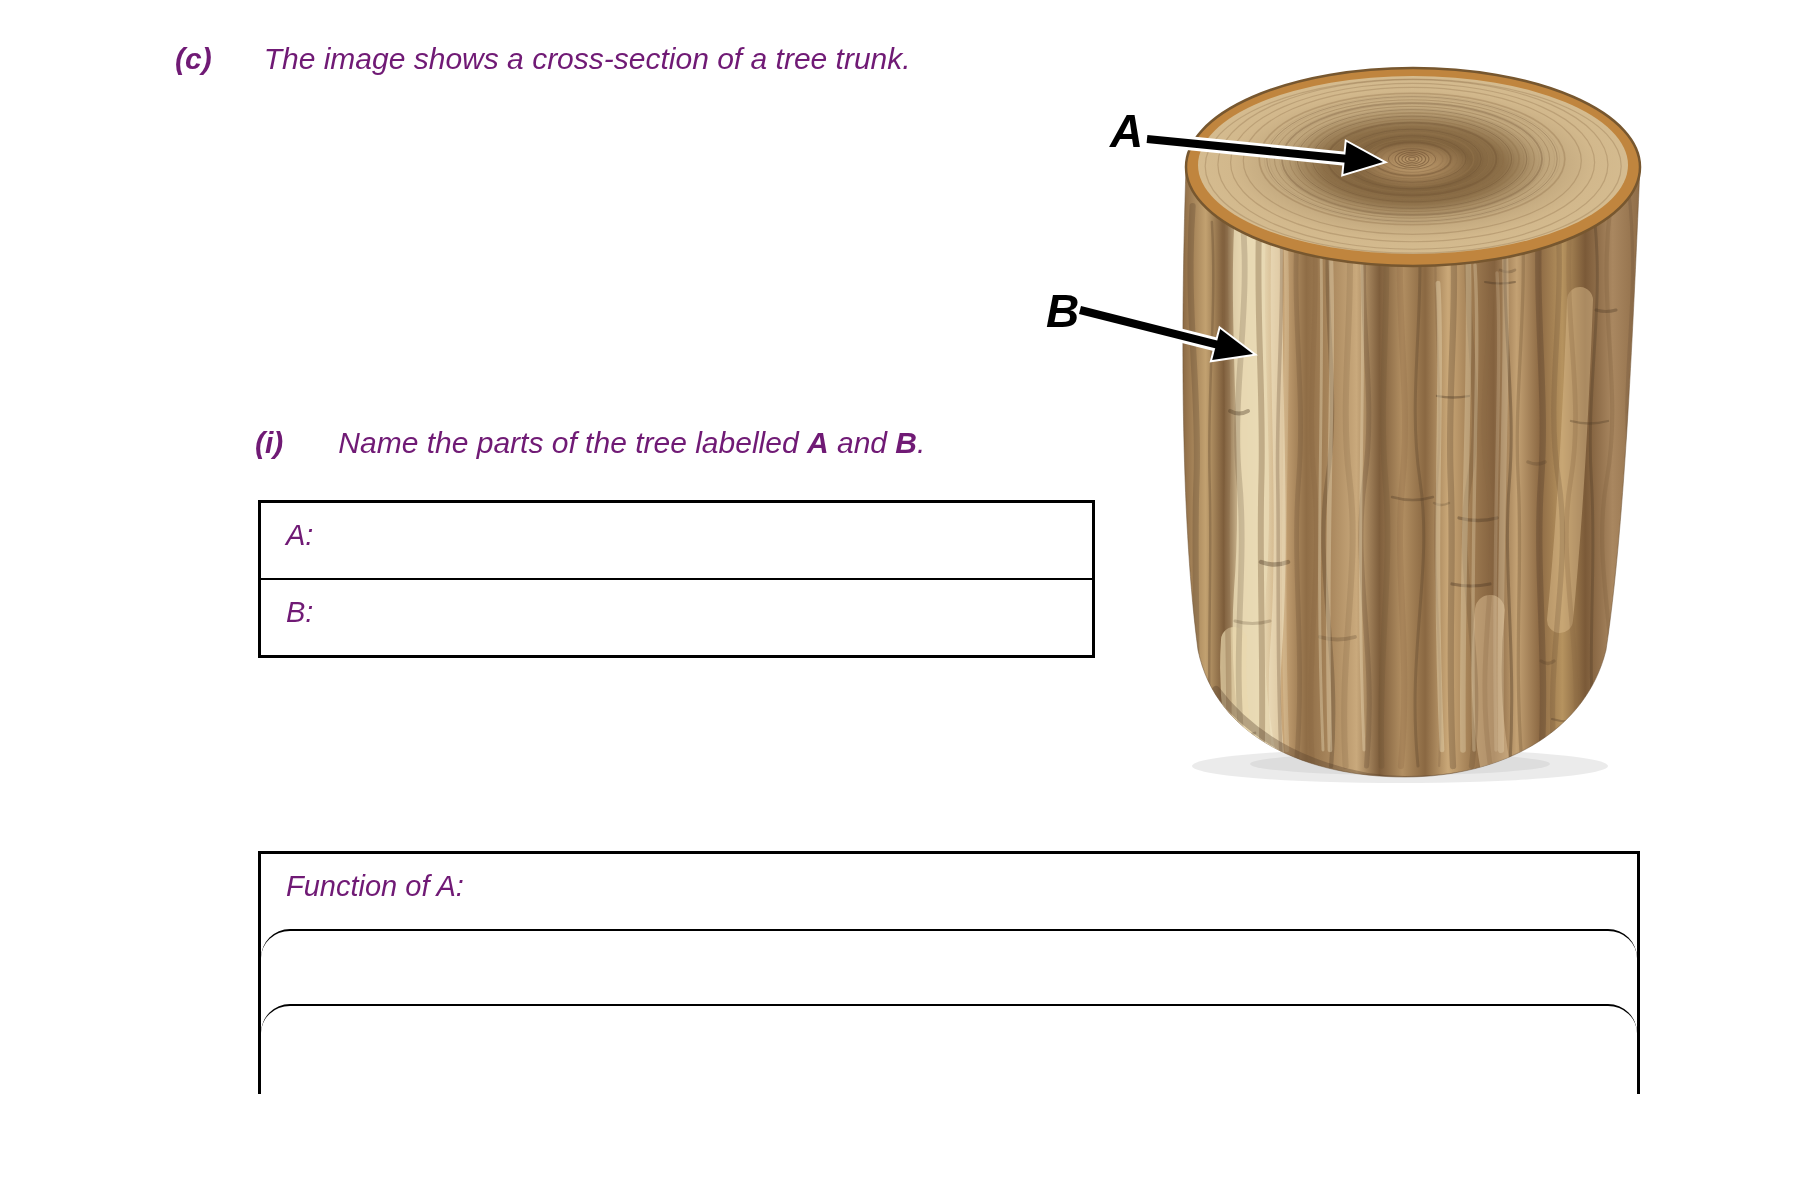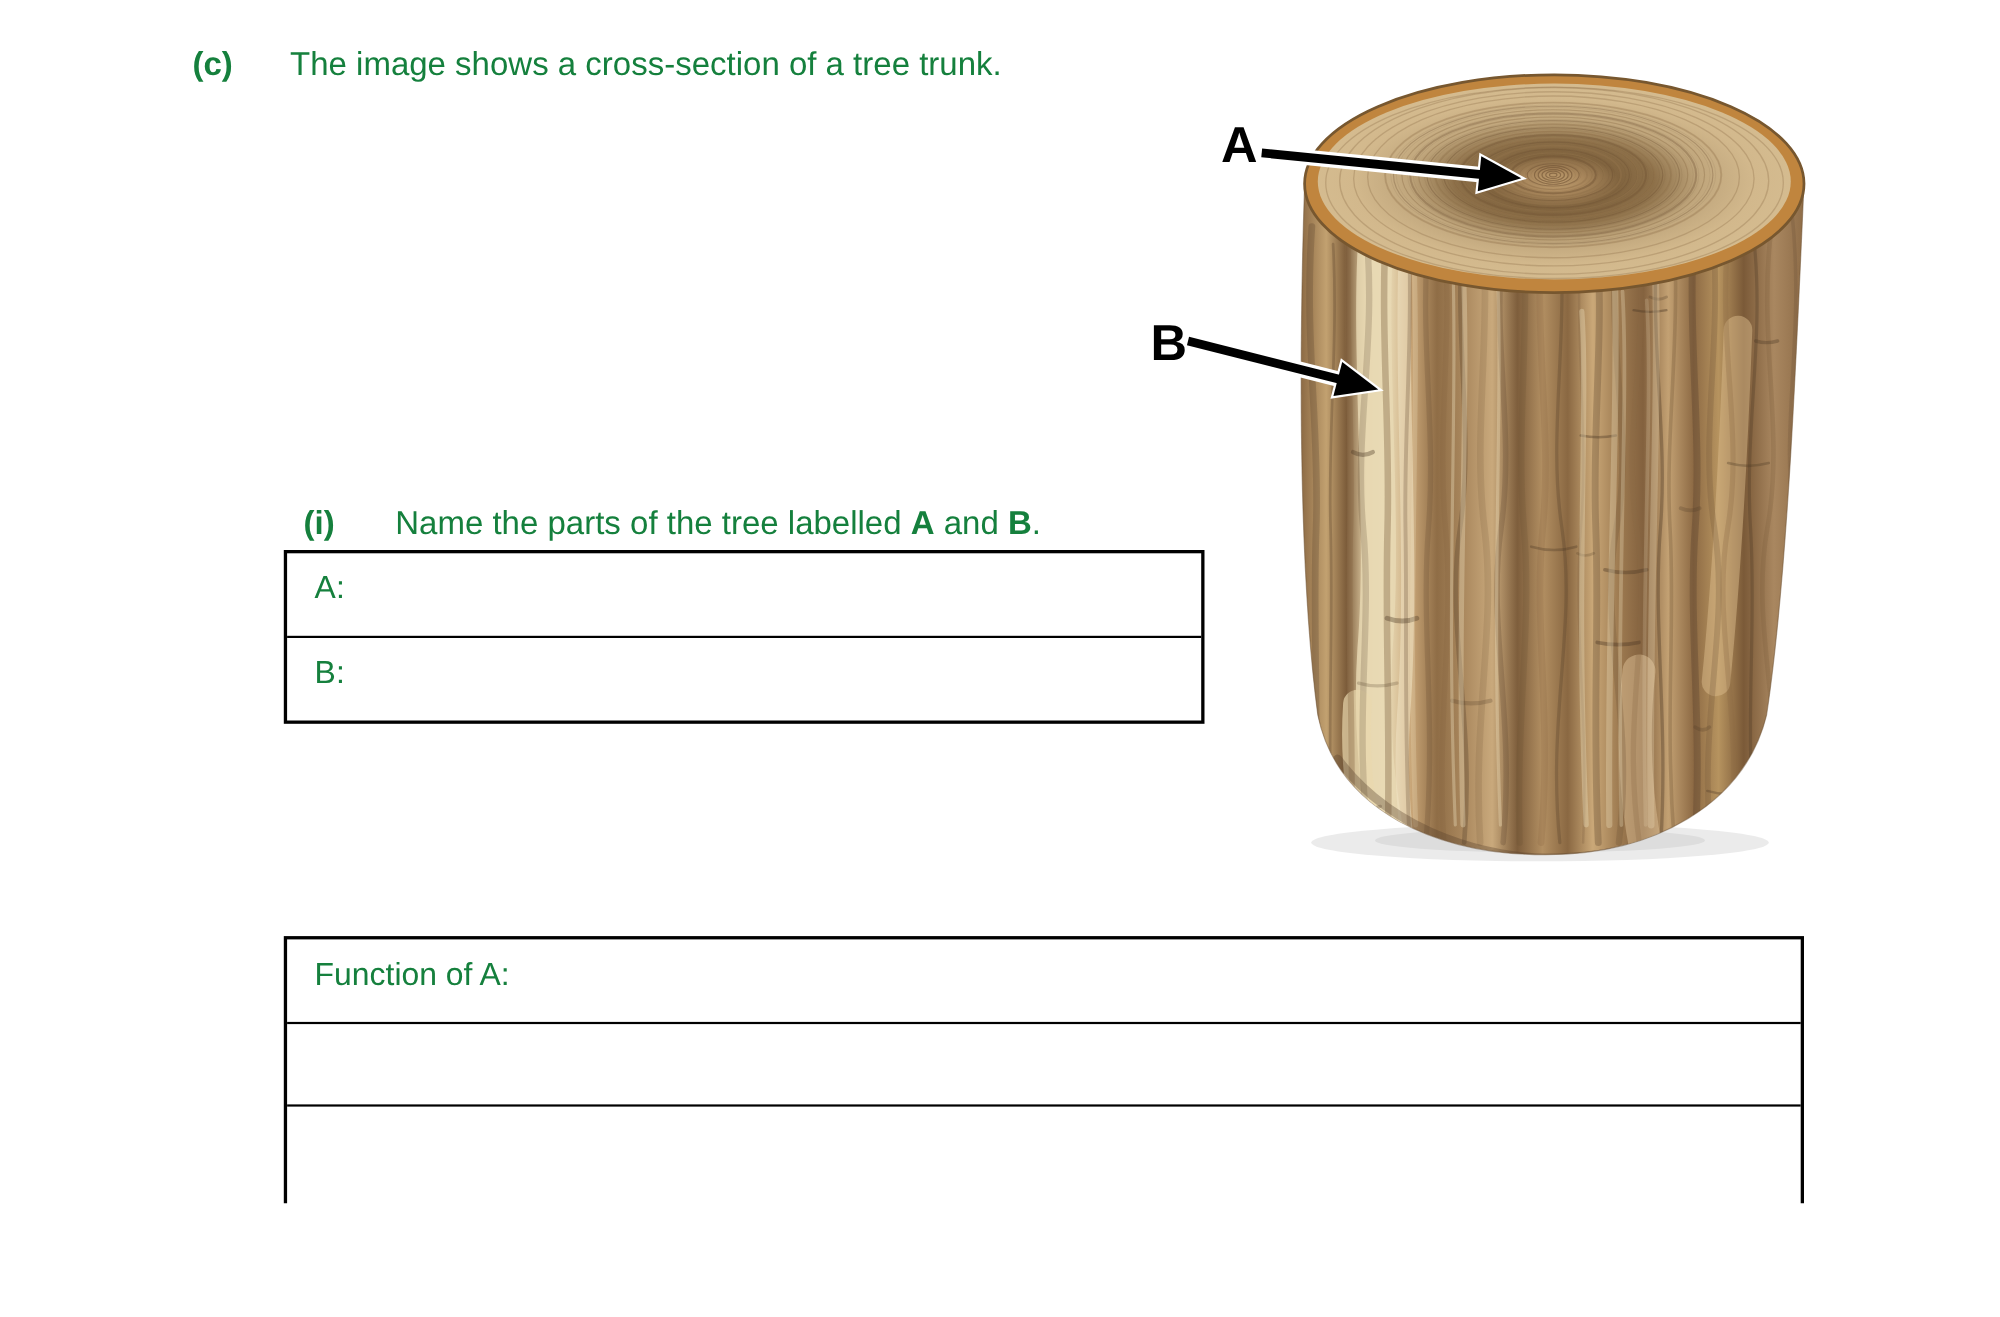--- a/index.html
+++ b/index.html
@@ -1,43 +1,43 @@
 <!DOCTYPE html>
 <html><head>
 <meta charset="utf-8">
 <style>
   html,body{margin:0;padding:0;background:#ffffff;}
   #page{position:relative;width:1818px;height:1094px;background:#ffffff;overflow:hidden;
-        font-family:"Liberation Sans",sans-serif;color:#15803d;}
+        font-family:"Liberation Sans",sans-serif;color:#701a75;font-style:italic;}
   .qline{position:absolute;font-size:30px;line-height:34px;white-space:nowrap;}
   .marker{font-weight:700;}
   .b{font-weight:700;}
   
   .anstable{position:absolute;border:3px solid #000;box-sizing:border-box;background:transparent;}
   .anstable .row{box-sizing:border-box;border-top:2px solid #000;}
   .anstable .row:first-child{border-top:none;}
   .cell-label{font-size:29px;padding:16px 0 0 25px;}
   #table-parts{left:258px;top:500px;width:837px;height:158px;}
   #table-parts .row{height:75px;}
   #table-functions{left:258px;top:851px;width:1382px;height:309px;}
-  #table-functions .row{height:74.75px;}
+  #table-functions .row{height:74.75px;border-radius:29px;}
   
   #figure-wrap{position:absolute;left:1020px;top:50px;width:660px;height:740px;}
   svg text{font-family:"Liberation Sans",sans-serif;}
 </style>
 </head>
 <body>
 
 <div id="page">
 
   <div class="qline" style="left:175px;top:42px;">
     <span class="marker">(c)</span><span style="display:inline-block;width:52px;"></span><span>The image shows a cross-section of a tree trunk.</span>
   </div>
 
-  <div class="qline" style="left:276px;top:426px;margin-top:33px;">
+  <div class="qline" style="left:255px;top:426px;">
     <span class="marker">(i)</span><span style="display:inline-block;width:55px;"></span><span>Name the parts of the tree labelled </span><span class="b">A</span><span> and </span><span class="b">B</span><span>.</span>
   </div>
 
   <div id="table-parts" class="anstable">
     <div class="row">
       <div class="cell-label">A:</div>
     </div>
     <div class="row">
       <div class="cell-label">B:</div>
     </div>

